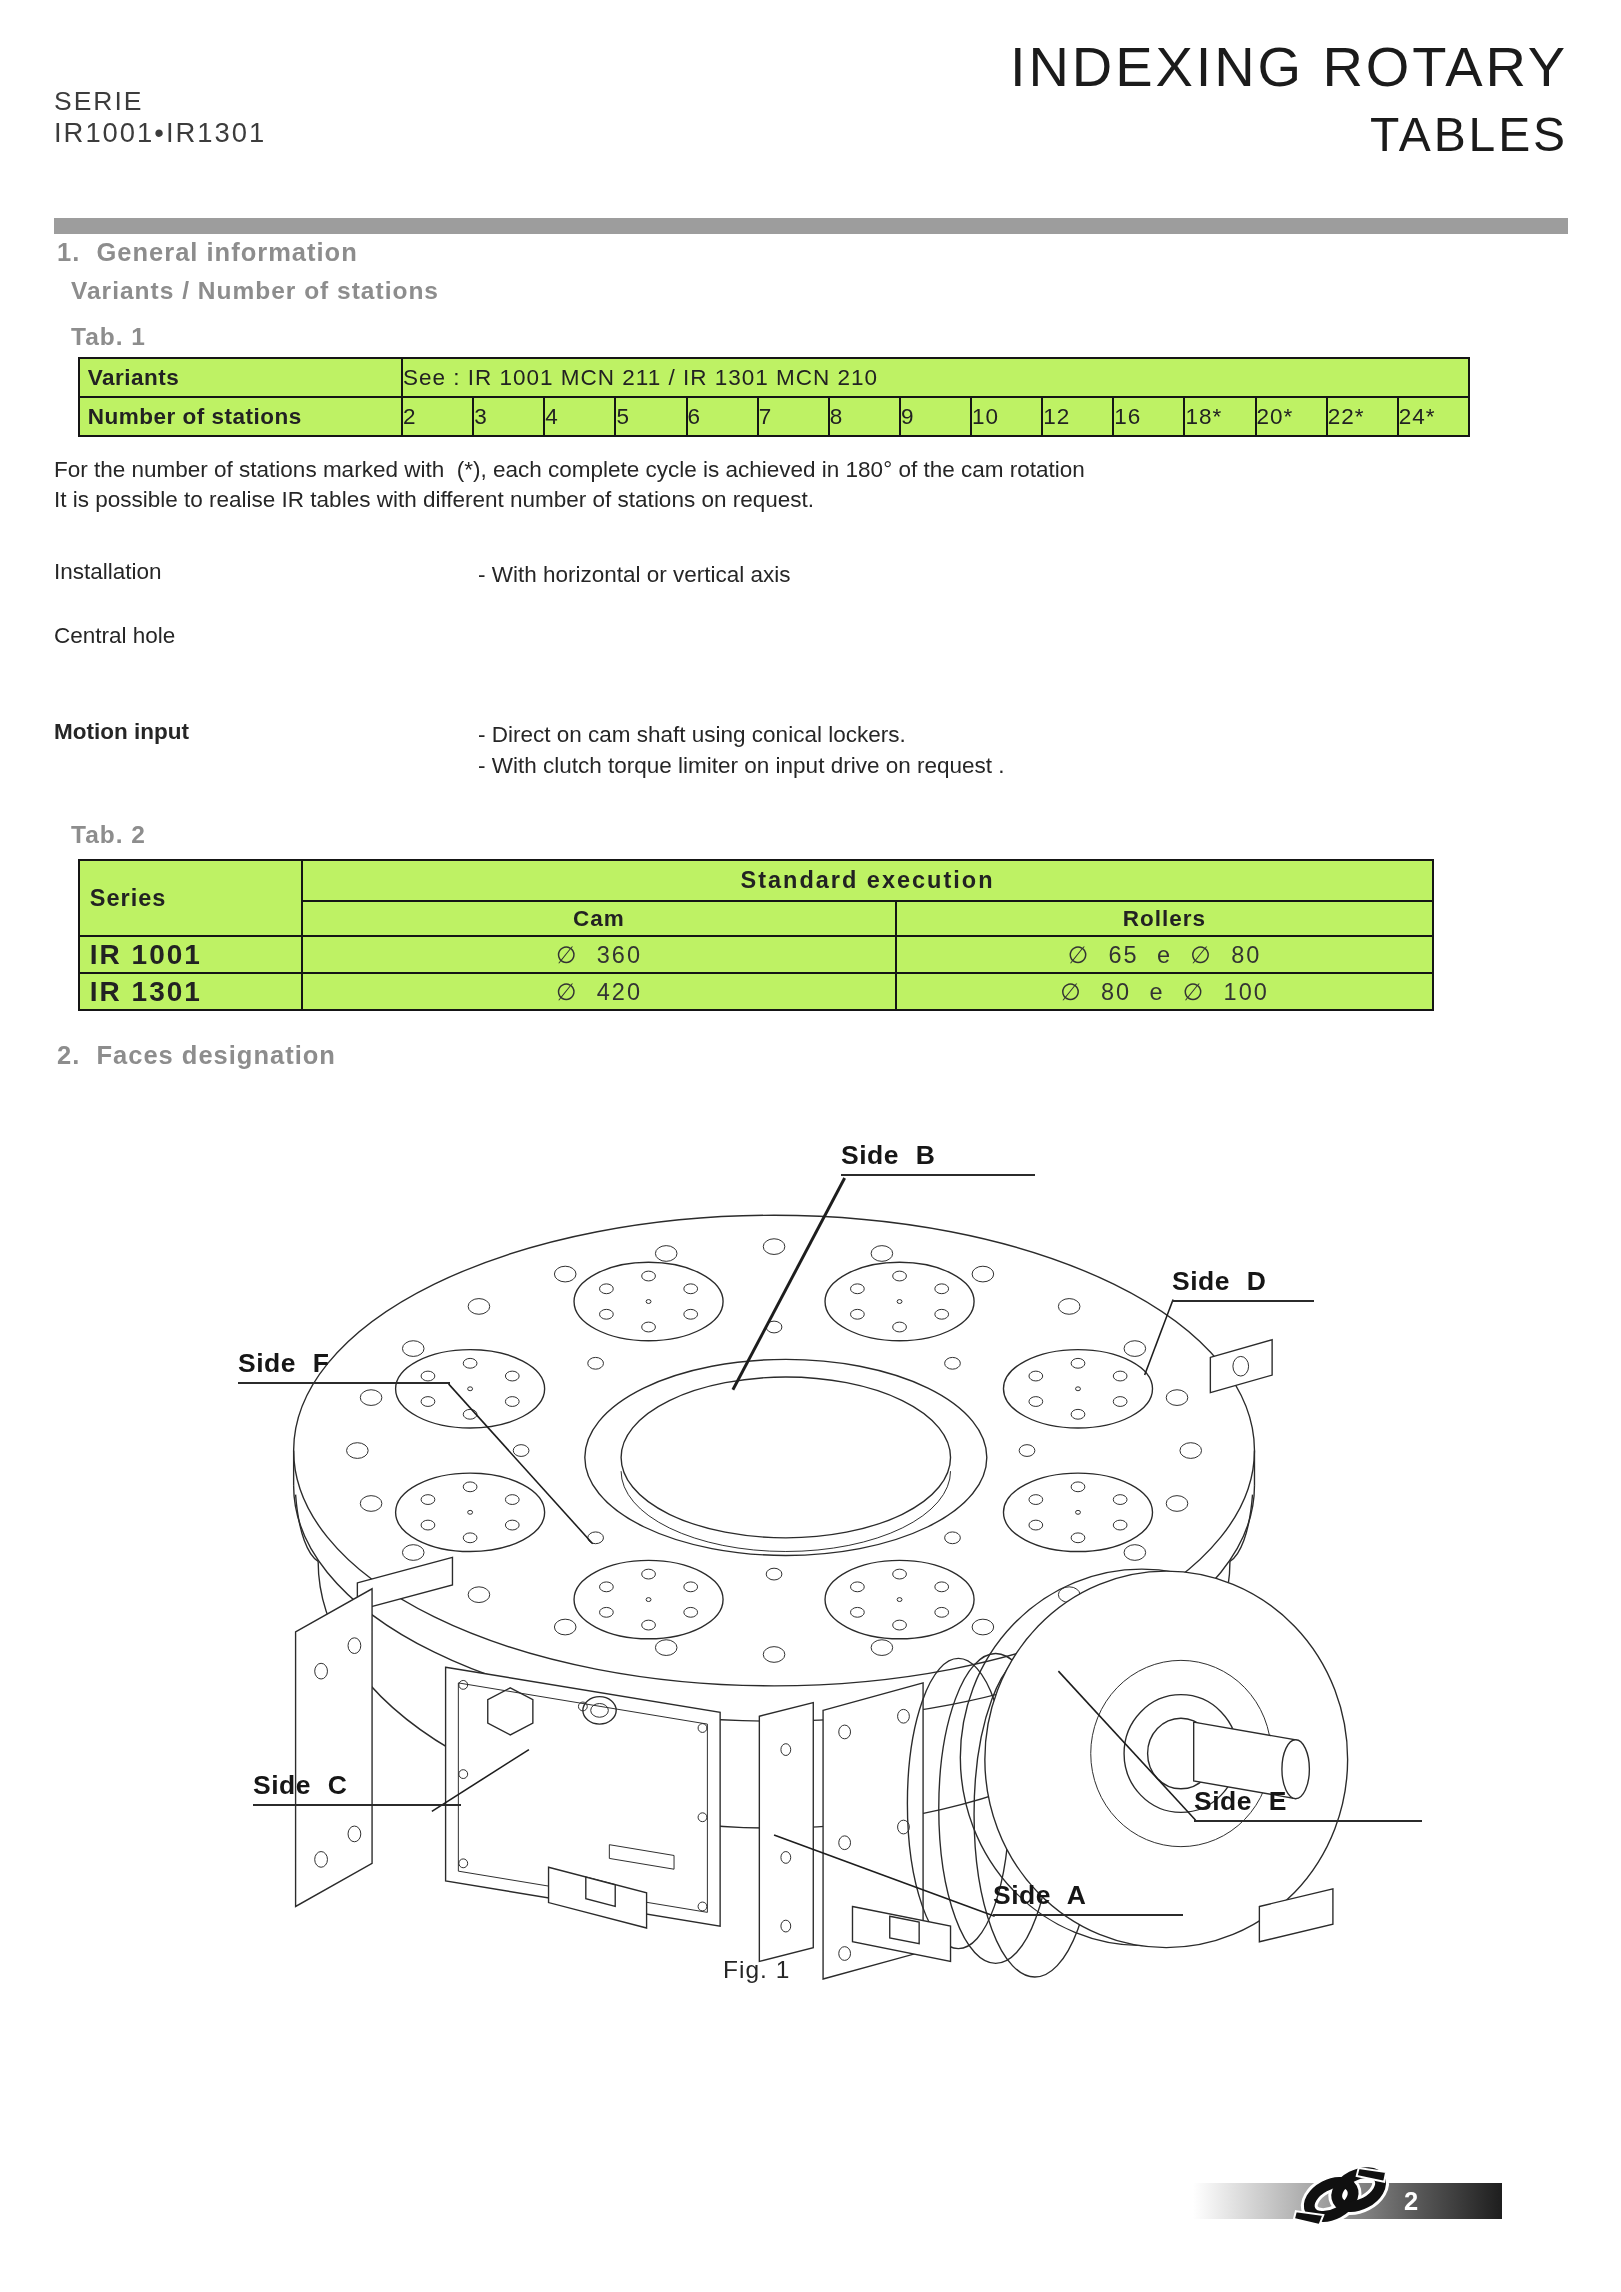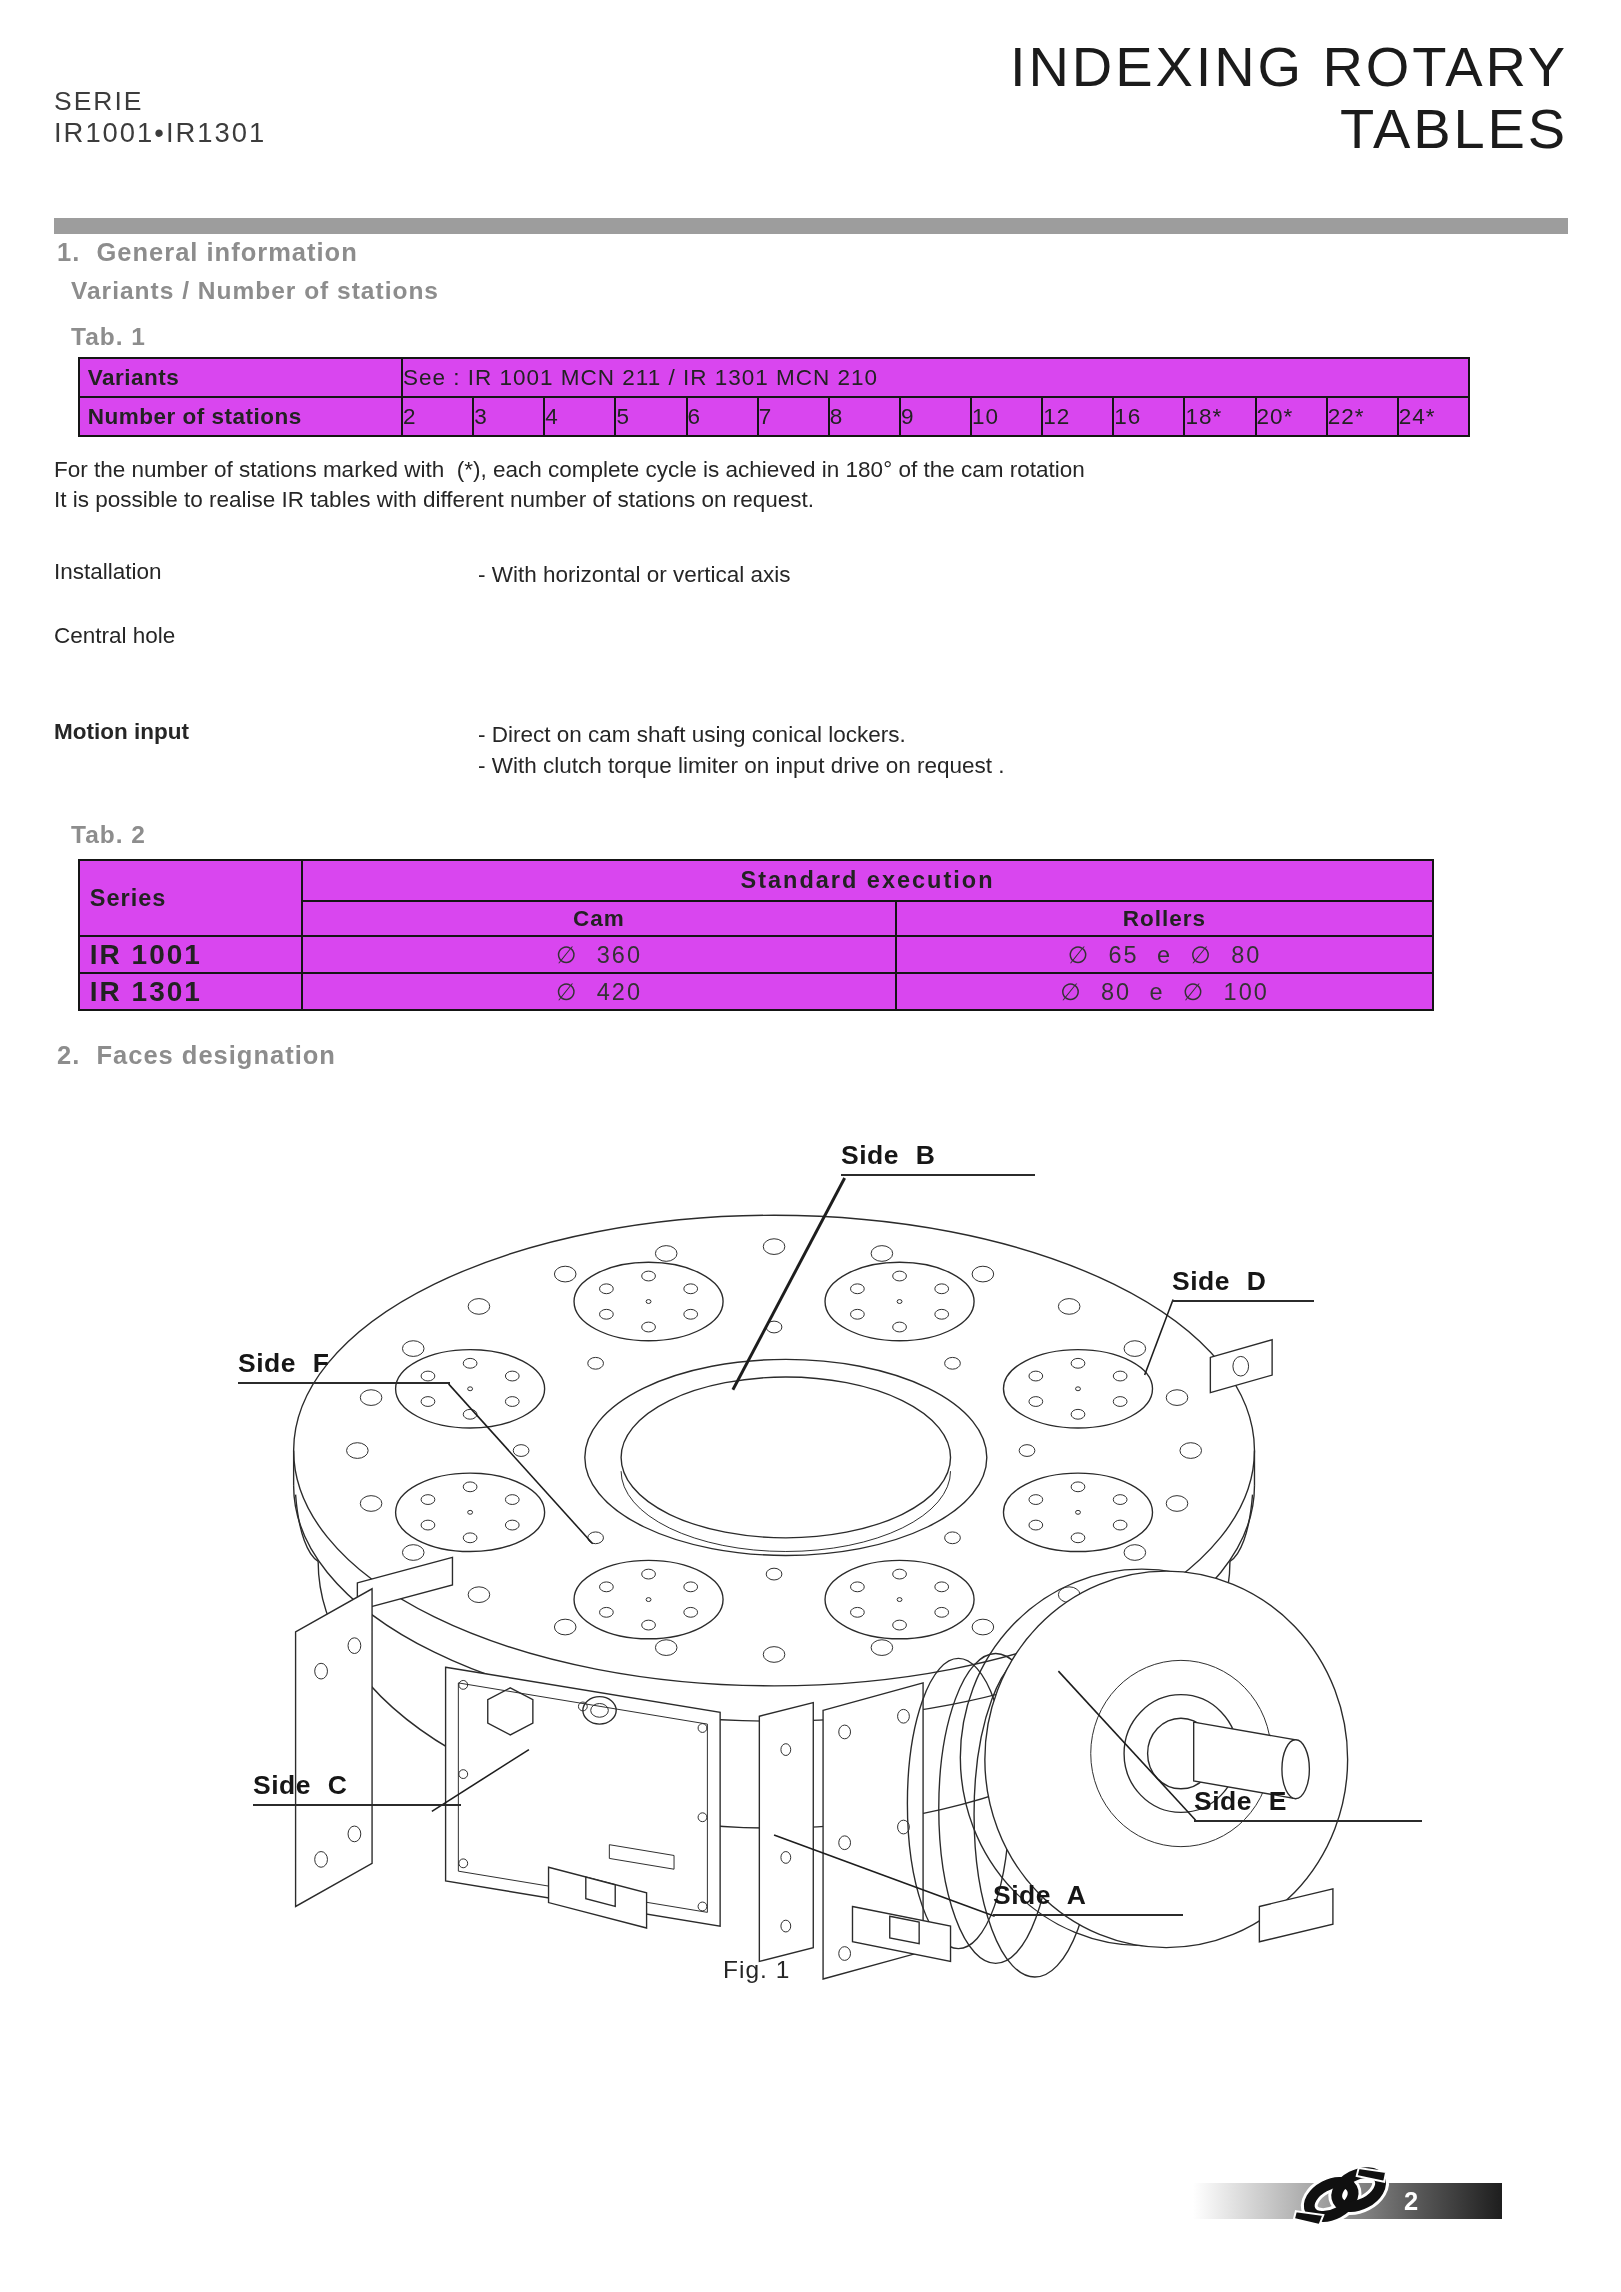--- a/index.html
+++ b/index.html
@@ -9,33 +9,33 @@
     background:#ffffff; overflow:hidden; color:#262626;
   }
   .abs { position:absolute; }
   .keep-ws { white-space:pre; }
 
   
   .serie-label { left:54px; top:86px; font-size:26.5px; letter-spacing:2px; color:#3c3c3c; }
   .serie-models { left:54px; top:117px; font-size:27.4px; letter-spacing:2px; color:#3c3c3c; }
   .doc-title { right:53px; top:39px; width:980px; text-align:right; color:#1b1b1b; }
   .doc-title .t1 { font-size:56px; letter-spacing:2.9px; font-weight:400; line-height:1.0; }
-  .doc-title .t2 { font-size:56px; letter-spacing:2.9px; font-weight:400; line-height:1.0; margin-top:6px; }
+  .doc-title .t2 { font-size:48px; letter-spacing:2.9px; font-weight:400; line-height:1.0; margin-top:16px; }
   .header-rule { left:54px; top:218px; width:1514px; height:15.7px; background:#9d9d9d; }
 
   
   .h-gray { color:#8d8d8d; font-weight:bold; letter-spacing:1px; }
   .h1a { left:57px; top:238px; font-size:25.5px; }
   .h1b { left:71px; top:277px; font-size:24.5px; }
   .tablbl1 { left:71px; top:323px; font-size:24.5px; }
   .tablbl2 { left:71px; top:821px; font-size:24.5px; }
   .h2a { left:57px; top:1041px; font-size:25.5px; }
 
   
-  table.dtable { border-collapse:collapse; table-layout:fixed; background:#d946ef; }
+  table.dtable { border-collapse:collapse; table-layout:fixed; background:#bef264; }
   table.dtable td { border:2px solid #151515; font-size:22.5px; color:#222; overflow:hidden; }
   table.tab1 { left:78px; top:357px; width:1392px; position:absolute; border:2.9px solid #151515; }
   table.tab1 td { height:39px; text-align:left; letter-spacing:1px; }
   table.tab1 td.lbl { text-align:left; padding-left:7.8px; font-weight:bold; letter-spacing:0.5px; }
   table.tab2 { left:78px; top:859px; width:1355px; position:absolute; border:2.9px solid #151515; }
   table.tab2 td { text-align:center; letter-spacing:1px; }
   table.tab2 td.series-h { text-align:left; padding-left:9.8px; font-weight:bold; font-size:23.5px; }
   table.tab2 td.std-h { font-weight:bold; font-size:23.5px; height:41px; letter-spacing:2px; }
   table.tab2 td.sub-h { font-weight:bold; height:35px; }
   table.tab2 td.series-c { text-align:left; padding-left:9.8px; font-weight:bold; font-size:28px; letter-spacing:2px; height:37px; }

